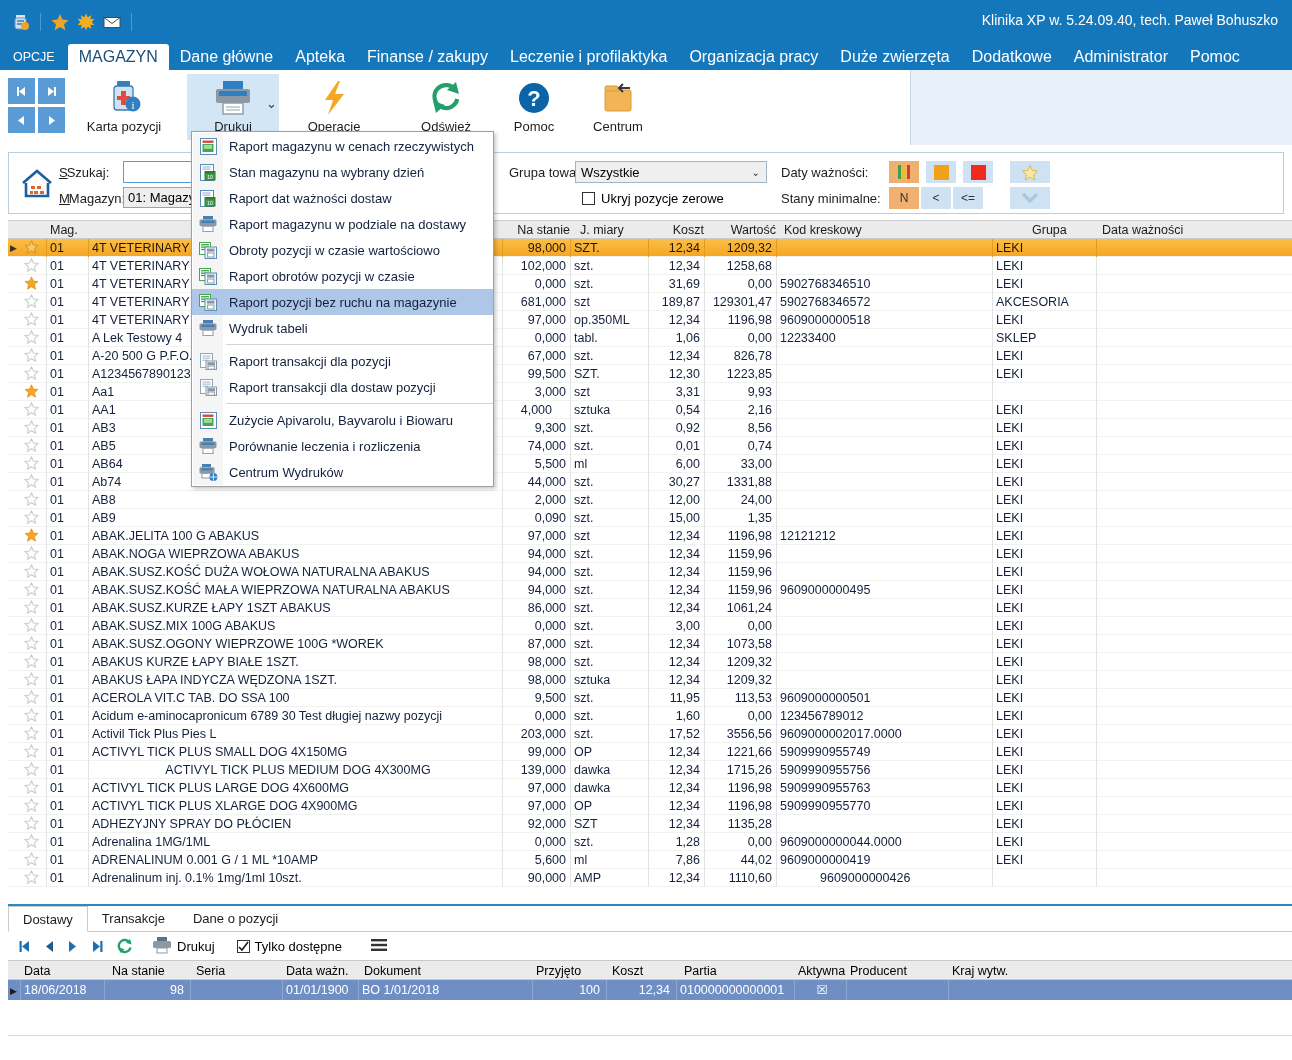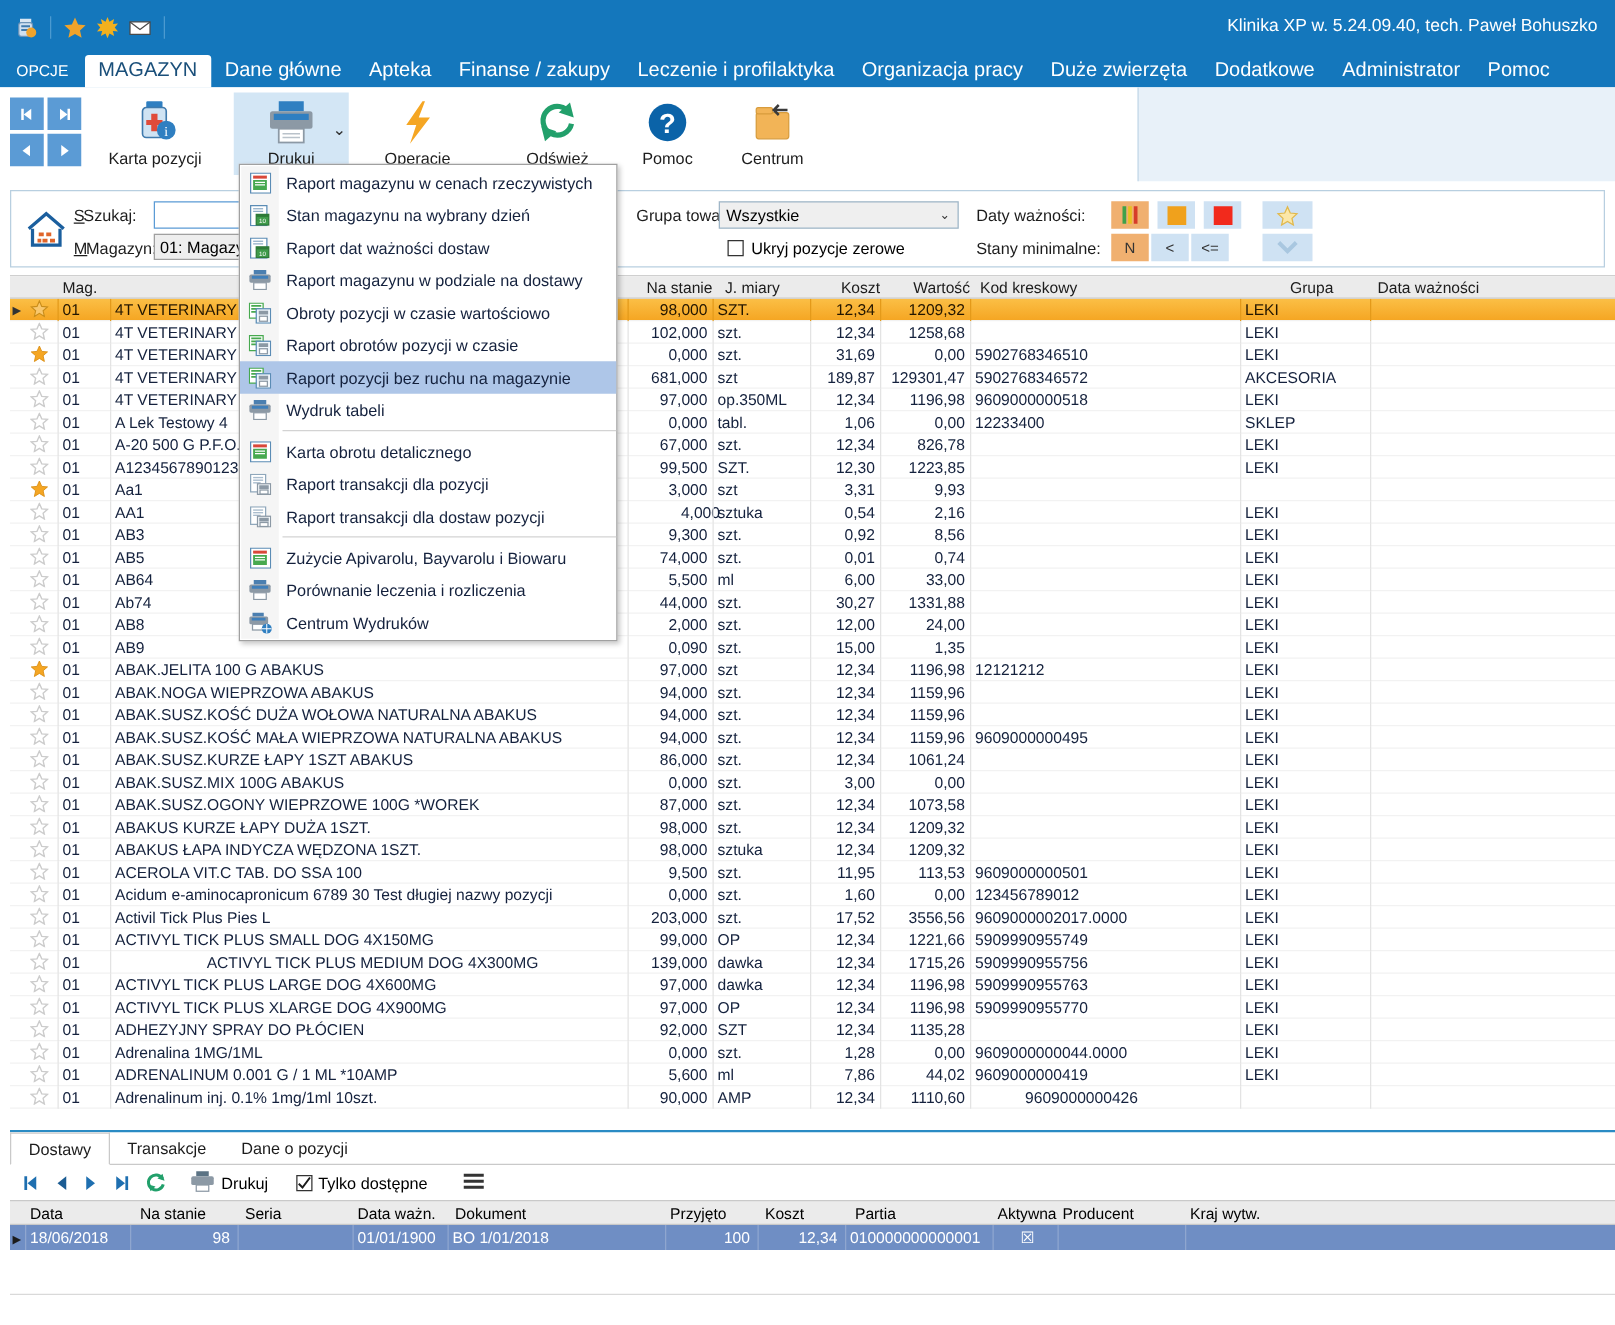--- a/index.html
+++ b/index.html
@@ -614,21 +614,21 @@
       </div>
       <div class="row">
         <span class="starcol"><svg width="15" height="14" viewBox="0 0 15 14">
             <polygon points="7.5,0.8 9.4,5.1 14,5.5 10.5,8.6 11.5,13.2 7.5,10.7 3.5,13.2 4.5,8.6 1,5.5 5.6,5.1" fill="none" stroke="#cccccc" stroke-width="1.1"></polygon>
           </svg></span>
         <span class="colsep" style="left: 38px;"></span>
         <span class="cell" style="left: 42px; width: 38px;">01</span>
         <span class="colsep" style="left: 80px;"></span>
         <span class="cell" style="left: 84px; width: 412px;">AA1</span>
         <span class="colsep" style="left: 494px;"></span>
-        <span class="cell r" style="left: 508px; width: 64px; padding-right: 4px;">4,000</span>
+        <span class="cell r" style="left: 484px; width: 64px; padding-right: 4px;">4,000</span>
         <span class="colsep" style="left: 562px;"></span>
         <span class="cell" style="left: 566px; width: 76px;">sztuka</span>
         <span class="colsep" style="left: 640px;"></span>
         <span class="cell r" style="left: 644px; width: 52px; padding-right: 4px;">0,54</span>
         <span class="colsep" style="left: 696px;"></span>
         <span class="cell r" style="left: 700px; width: 68px; padding-right: 4px;">2,16</span>
         <span class="colsep" style="left: 768px;"></span>
         <span class="cell" style="left: 772px; width: 212px;"></span>
         <span class="colsep" style="left: 984px;"></span>
         <span class="cell" style="left: 988px; width: 100px;">LEKI</span>
@@ -934,21 +934,21 @@
         <span class="colsep" style="left: 1088px;"></span>
         <span class="cell" style="left: 1092px; width: 110px;"></span>
       </div>
       <div class="row">
         <span class="starcol"><svg width="15" height="14" viewBox="0 0 15 14">
             <polygon points="7.5,0.8 9.4,5.1 14,5.5 10.5,8.6 11.5,13.2 7.5,10.7 3.5,13.2 4.5,8.6 1,5.5 5.6,5.1" fill="none" stroke="#cccccc" stroke-width="1.1"></polygon>
           </svg></span>
         <span class="colsep" style="left: 38px;"></span>
         <span class="cell" style="left: 42px; width: 38px;">01</span>
         <span class="colsep" style="left: 80px;"></span>
-        <span class="cell" style="left: 84px; width: 412px;">ABAKUS KURZE ŁAPY DUŻA 1SZT.</span>
+        <span class="cell" style="left: 84px; width: 412px;">ABAKUS KURZE ŁAPY BIAŁE 1SZT.</span>
         <span class="colsep" style="left: 494px;"></span>
         <span class="cell r" style="left: 498px; width: 64px; padding-right: 4px;">98,000</span>
         <span class="colsep" style="left: 562px;"></span>
         <span class="cell" style="left: 566px; width: 76px;">szt.</span>
         <span class="colsep" style="left: 640px;"></span>
         <span class="cell r" style="left: 644px; width: 52px; padding-right: 4px;">12,34</span>
         <span class="colsep" style="left: 696px;"></span>
         <span class="cell r" style="left: 700px; width: 68px; padding-right: 4px;">1209,32</span>
         <span class="colsep" style="left: 768px;"></span>
         <span class="cell" style="left: 772px; width: 212px;"></span>
@@ -1447,55 +1447,43 @@
             <rect x="2.5" y="4.6" width="13" height="2.4" fill="#3f7fba"></rect>
             <rect x="4" y="10.2" width="10" height="5.4" fill="#fff" stroke="#8c99a5"></rect>
           </svg>
         </span>
         <span>Wydruk tabeli</span>
       </div>
       <div class="dsep"></div>
       <div class="ditem">
         <span class="di">
           <svg width="17" height="17" viewBox="0 0 17 17">
-            <rect x="0.5" y="0.5" width="16" height="16" fill="#fff" stroke="#5b8cb5"></rect>
-            <rect x="2.5" y="2.5" width="11" height="2.4" fill="#d9483a"></rect>
-            <rect x="2.5" y="6" width="11" height="8" fill="#47a94f"></rect>
-            <rect x="4" y="7.4" width="8" height="1" fill="#fff"></rect>
-            <rect x="4" y="9.4" width="8" height="1" fill="#fff"></rect>
+            <rect x="0.5" y="0.5" width="12" height="14" fill="#fff" stroke="#8fa7bb"></rect>
+            <rect x="2.5" y="2.5" width="8" height="1.1" fill="#a9bccd"></rect>
+            <rect x="2.5" y="4.6" width="8" height="1.1" fill="#a9bccd"></rect>
+            <rect x="2.5" y="6.7" width="6" height="1.1" fill="#a9bccd"></rect>
+            <rect x="6" y="8" width="10.5" height="8.5" fill="#f3f7fa" stroke="#8c99a5"></rect>
+            <rect x="7.4" y="9.2" width="7.6" height="3" fill="#8c99a5"></rect>
+            <rect x="8" y="13" width="6.4" height="3.2" fill="#fff" stroke="#8c99a5"></rect>
           </svg>
         </span>
-        <span>Karta obrotu detalicznego</span>
+        <span>Raport transakcji dla pozycji</span>
       </div>
       <div class="ditem">
         <span class="di">
           <svg width="17" height="17" viewBox="0 0 17 17">
             <rect x="0.5" y="0.5" width="12" height="14" fill="#fff" stroke="#8fa7bb"></rect>
             <rect x="2.5" y="2.5" width="8" height="1.1" fill="#a9bccd"></rect>
             <rect x="2.5" y="4.6" width="8" height="1.1" fill="#a9bccd"></rect>
             <rect x="2.5" y="6.7" width="6" height="1.1" fill="#a9bccd"></rect>
             <rect x="6" y="8" width="10.5" height="8.5" fill="#f3f7fa" stroke="#8c99a5"></rect>
             <rect x="7.4" y="9.2" width="7.6" height="3" fill="#8c99a5"></rect>
             <rect x="8" y="13" width="6.4" height="3.2" fill="#fff" stroke="#8c99a5"></rect>
           </svg>
         </span>
-        <span>Raport transakcji dla pozycji</span>
-      </div>
-      <div class="ditem">
-        <span class="di">
-          <svg width="17" height="17" viewBox="0 0 17 17">
-            <rect x="0.5" y="0.5" width="12" height="14" fill="#fff" stroke="#8fa7bb"></rect>
-            <rect x="2.5" y="2.5" width="8" height="1.1" fill="#a9bccd"></rect>
-            <rect x="2.5" y="4.6" width="8" height="1.1" fill="#a9bccd"></rect>
-            <rect x="2.5" y="6.7" width="6" height="1.1" fill="#a9bccd"></rect>
-            <rect x="6" y="8" width="10.5" height="8.5" fill="#f3f7fa" stroke="#8c99a5"></rect>
-            <rect x="7.4" y="9.2" width="7.6" height="3" fill="#8c99a5"></rect>
-            <rect x="8" y="13" width="6.4" height="3.2" fill="#fff" stroke="#8c99a5"></rect>
-          </svg>
-        </span>
         <span>Raport transakcji dla dostaw pozycji</span>
       </div>
       <div class="dsep"></div>
       <div class="ditem">
         <span class="di">
           <svg width="17" height="17" viewBox="0 0 17 17">
             <rect x="0.5" y="0.5" width="16" height="16" fill="#fff" stroke="#5b8cb5"></rect>
             <rect x="2.5" y="2.5" width="11" height="2.4" fill="#d9483a"></rect>
             <rect x="2.5" y="6" width="11" height="8" fill="#47a94f"></rect>
             <rect x="4" y="7.4" width="8" height="1" fill="#fff"></rect>

